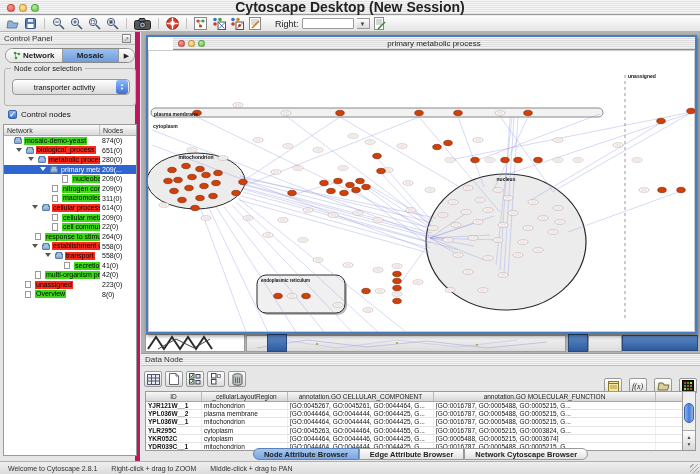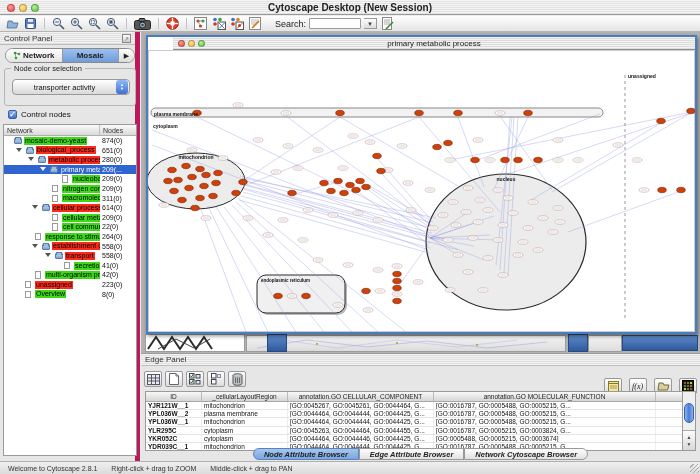--- a/index.html
+++ b/index.html
@@ -8,21 +8,21 @@
 
   
   .mac-titlebar { position:absolute; left:0; top:0; width:700px; height:15px;
     background:repeating-linear-gradient(180deg,#f5f5f5 0 1px,#e2e2e2 1px 2px), linear-gradient(#f7f7f7,#d6d6d6);
     border-bottom:1px solid #9a9a9a; }
   .lights { position:absolute; left:7px; top:4px; display:flex; gap:4px; }
   .light { width:8px; height:8px; border-radius:50%; border:1px solid rgba(0,0,0,.25); }
   .light.red{ background:radial-gradient(circle at 35% 30%, #ff9a92, #ee4b43); }
   .light.yellow{ background:radial-gradient(circle at 35% 30%, #ffe49a, #f4b93e); }
   .light.green{ background:radial-gradient(circle at 35% 30%, #b8f09a, #58c43e); }
-  .app-title { text-align:center; line-height:15px; font-weight:bold; font-size:10px; color:#222; }
+  .app-title { text-align:center; line-height:15px; font-weight:bold; font-size:14px; color:#222; }
 
   
   .toolbar { position:absolute; left:0; top:16px; width:700px; height:16px;
     background:linear-gradient(#fefefe,#e4e4e4); border-bottom:1px solid #b4b4b4;
     display:flex; align-items:center; padding:0 5px; gap:3px; }
   .tbtn { width:15px; height:14px; display:flex; align-items:center; justify-content:center; border-radius:2px; }
   .tsep { width:1px; height:11px; background:#c2c2c2; margin:0 3px; }
   .search-wrap { display:flex; align-items:center; gap:3px; margin-left:10px; }
   .search-label { font-size:9px; color:#222; }
   .search-box { width:52px; height:11px; background:#fff; border:1px solid #9a9a9a; border-radius:1px; font-size:8px; padding:0 2px; }
@@ -91,21 +91,21 @@
   .dp-hrow { display:flex; height:10px; background:linear-gradient(#f8f8f8,#d6d6d6); border-bottom:1px solid #a8a8a8; }
   .dp-hcell { font-size:6.5px; line-height:10px; text-align:center; color:#222; border-right:1px solid #bbb; overflow:hidden; white-space:nowrap; }
   .dp-row { display:flex; height:8.2px; border-bottom:1px solid #e4e4e4; }
   .dp-cell { font-size:6.5px; line-height:8px; padding-left:2px; border-right:1px solid #eee; overflow:hidden; white-space:nowrap; color:#111; }
   .dp-cell.c0 { font-weight:bold; }
   .c0 { width:56px; } .c1 { width:86px; } .c2 { width:146px; } .c3 { width:222px; }
   .dp-scroll { position:absolute; right:4px; top:37px; width:14px; height:60px; background:#f0f0f0; border:1px solid #9a9a9a; }
   .dp-thumb { position:absolute; left:1px; top:11px; width:10px; height:20px; border-radius:5px; background:linear-gradient(90deg,#8ab6f2,#4a7ad2,#8ab6f2); border:1px solid #3a62a8; }
   .dp-arrows { position:absolute; left:0; bottom:0; width:12px; height:20px; background:linear-gradient(#fdfdfd,#d8d8d8); border-top:1px solid #aaa; display:flex; flex-direction:column; align-items:center; justify-content:center; font-size:5px; line-height:7px; color:#444; }
   .dp-tabs { position:absolute; left:0; right:0; bottom:1px; height:12px; display:flex; justify-content:center; }
-  .dp-tab { font-size:7.5px; font-weight:bold; line-height:11px; padding:0 10px; background:linear-gradient(#fdfdfd,#e2e2e2); border:1px solid #999; color:#222;font-style:italic; }
+  .dp-tab { font-size:7.5px; font-weight:bold; line-height:11px; padding:0 10px; background:linear-gradient(#fdfdfd,#e2e2e2); border:1px solid #999; color:#222; }
   .dp-tab:first-child { border-radius:6px 0 0 6px; }
   .dp-tab:last-child { border-radius:0 6px 6px 0; }
   .dp-tab.sel { background:linear-gradient(#a6c6f0,#7aa6e0); border-color:#5d82b8; }
 
   
   .status-bar { position:absolute; left:0; bottom:0; width:700px; height:13px; background:linear-gradient(#efefef,#dcdcdc); border-top:1px solid #b0b0b0; display:flex; align-items:center; font-size:7px; color:#333; }
   .sb1 { margin-left:8px; } .sb2 { margin-left:14px; } .sb3 { margin-left:14px; }
   .grip { position:absolute; right:1px; bottom:1px; width:9px; height:9px;
     background:repeating-linear-gradient(135deg, transparent 0 2px, #aaa 2px 3px); }
 
@@ -220,21 +220,21 @@
   <div class="tbtn">
       <svg class="icon-svg" width="12" height="13" viewBox="0 0 12 13">
         <rect x="0.5" y="0.5" width="11" height="12" fill="#fff" stroke="#888"></rect>
         <line x1="2" y1="3" x2="10" y2="3" stroke="#bbb"></line>
         <line x1="2" y1="5" x2="10" y2="5" stroke="#bbb"></line>
         <line x1="2" y1="7" x2="8" y2="7" stroke="#bbb"></line>
         <line x1="3" y1="11" x2="10" y2="4" stroke="#d2791a" stroke-width="1.6"></line>
       </svg>
     </div>
   <div class="search-wrap">
-    <span class="search-label">Search:</span>
+    <span class="search-label">Right:</span>
     <input class="search-box" value="" style="">
     <div class="search-arrow">▼</div>
   </div>
   <div class="tbtn">
       <svg class="icon-svg" width="12" height="13" viewBox="0 0 12 13">
         <rect x="0.5" y="0.5" width="9" height="12" fill="#fff" stroke="#888"></rect>
         <line x1="2" y1="3" x2="8" y2="3" stroke="#aaa"></line>
         <line x1="2" y1="5" x2="8" y2="5" stroke="#aaa"></line>
         <line x1="2" y1="7" x2="8" y2="7" stroke="#aaa"></line>
         <line x1="4" y1="12" x2="11" y2="5" stroke="#3a8a3a" stroke-width="1.6"></line>
@@ -686,21 +686,21 @@
           <text x="48" y="109" font-size="5" font-weight="bold" fill="#111" text-anchor="middle" font-family="Liberation Sans, sans-serif">mitochondrion</text>
           <text x="358" y="131" font-size="5" font-weight="bold" fill="#111" text-anchor="middle" font-family="Liberation Sans, sans-serif">nucleus</text>
           <text x="113" y="232" font-size="4.5" font-weight="bold" fill="#111" text-anchor="start" font-family="Liberation Sans, sans-serif">endoplasmic reticulum</text>
           <text x="480" y="28" font-size="5" font-weight="bold" fill="#111" text-anchor="start" font-family="Liberation Sans, sans-serif">unassigned</text>
         </svg>
     </div>
   </div>
 </div>
 
 <div class="data-panel">
-  <div class="dp-title">Edge Panel</div>
+  <div class="dp-title">Data Node</div>
   <div class="dp-toolbar">
     <div class="dpbtn">
         <svg class="icon-svg" width="13" height="11" viewBox="0 0 13 11">
           <rect x="0.5" y="0.5" width="12" height="10" fill="#e8edf4" stroke="#556"></rect>
           <line x1="0.5" y1="4" x2="12.5" y2="4" stroke="#556"></line>
           <line x1="0.5" y1="7" x2="12.5" y2="7" stroke="#556"></line>
           <line x1="4.5" y1="0.5" x2="4.5" y2="10.5" stroke="#556"></line>
           <line x1="8.5" y1="0.5" x2="8.5" y2="10.5" stroke="#556"></line>
         </svg>
       </div>

